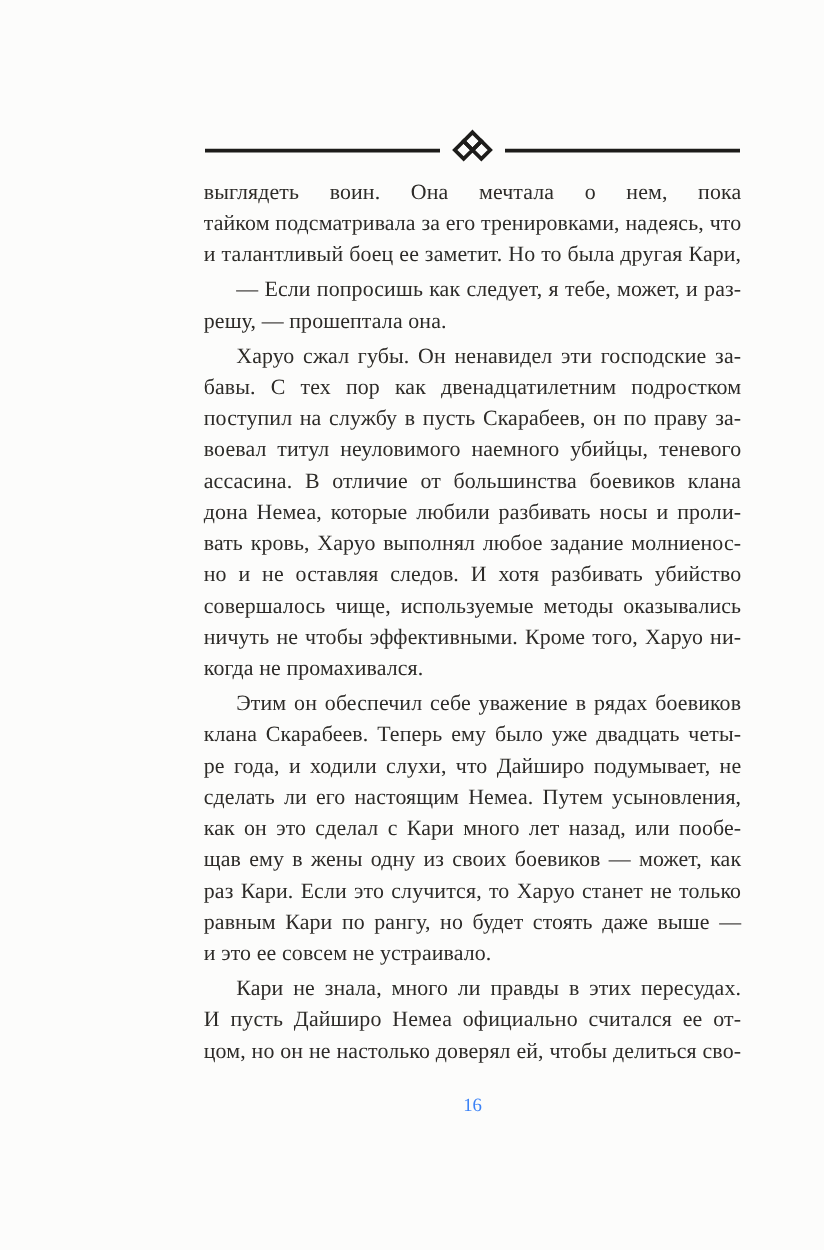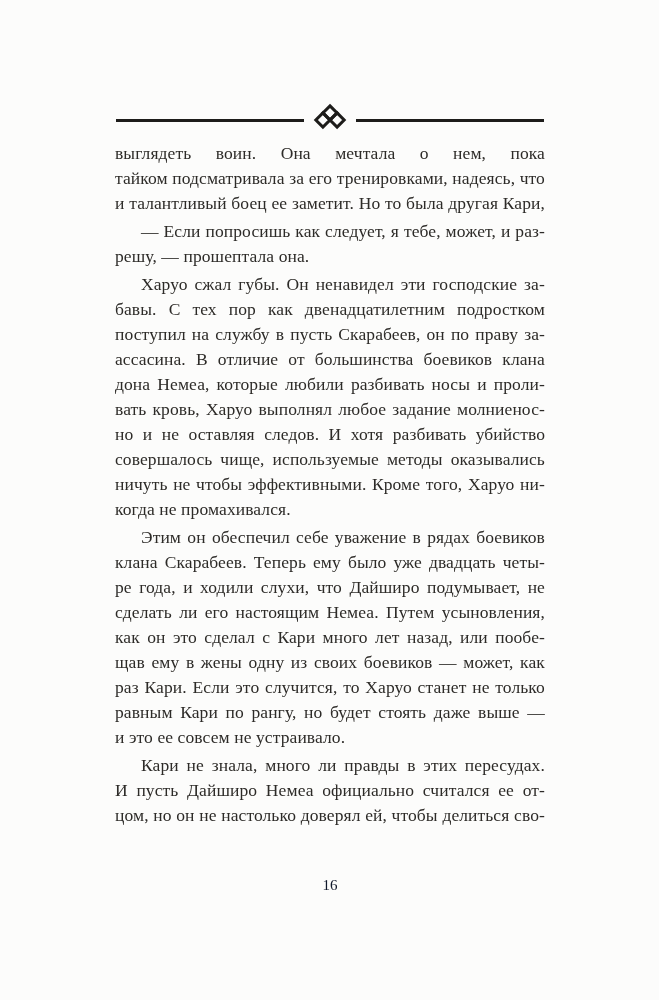--- a/index.html
+++ b/index.html
@@ -10,20 +10,21 @@
     width: 659px;
     height: 1000px;
     position: relative;
     background: #fcfcfb;
     font-family: "Liberation Serif", serif;
     overflow: hidden;
   }
   .page {
     position: absolute;
     inset: 0;
+    margin-left: 48px;
   }
   
   .header-rule {
     position: absolute;
     left: 116px;
     top: 103px;
     width: 428px;
     height: 34px;
     display: flex;
     align-items: center;
@@ -63,21 +64,21 @@
   }
   .para.indent .line:first-child { padding-left: 26px; }
   
   .page-number {
     position: absolute;
     left: 115px;
     top: 877px;
     width: 430px;
     text-align: center;
     font-size: 15px;
-    color: #0f172a;
+    color: #3b82f6;
   }
 </style>
 </head>
 <body>
 
 <div class="page">
 
   <div class="header-rule">
     <div class="rule-seg"></div>
     <div class="ornament">
@@ -166,20 +167,28 @@
           <span>службу</span>
           <span>в</span>
           <span>пусть</span>
           <span>Скарабеев,</span>
           <span>он</span>
           <span>по</span>
           <span>праву</span>
           <span>за-</span>
         </div>
         <div class="line j">
+          <span>воевал</span>
+          <span>титул</span>
+          <span>неуловимого</span>
+          <span>наемного</span>
+          <span>убийцы,</span>
+          <span>теневого</span>
+        </div>
+        <div class="line j">
           <span>ассасина.</span>
           <span>В</span>
           <span>отличие</span>
           <span>от</span>
           <span>большинства</span>
           <span>боевиков</span>
           <span>клана</span>
         </div>
         <div class="line j">
           <span>дона</span>

